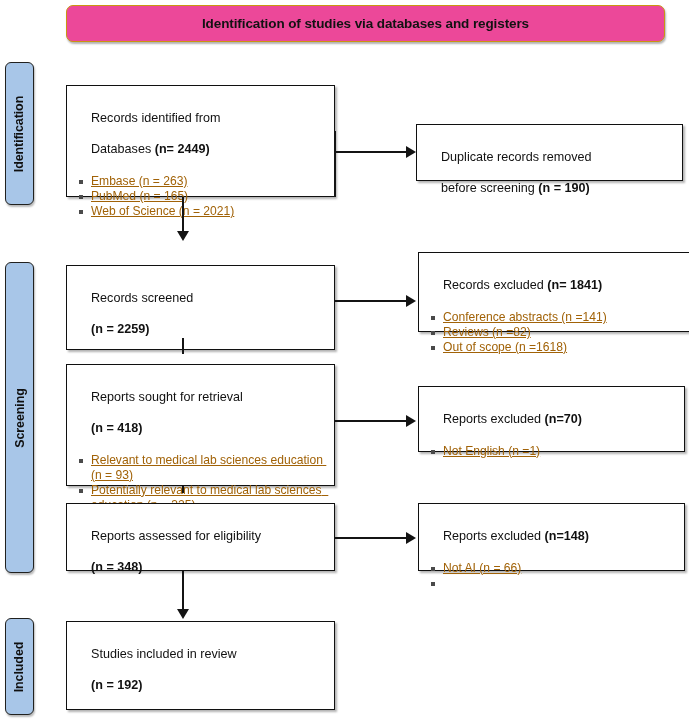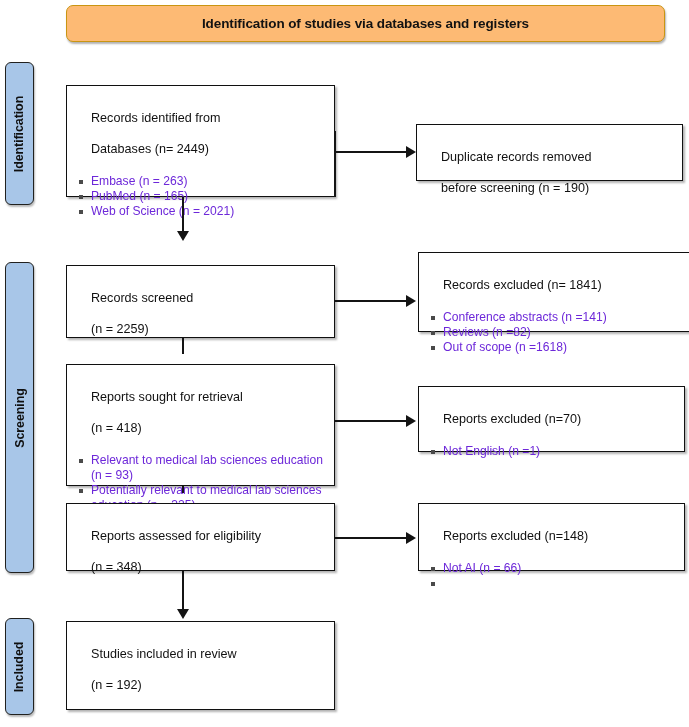--- a/index.html
+++ b/index.html
@@ -16,21 +16,21 @@
     overflow: hidden;
   }
 
   
   #header-banner {
     position: absolute;
     left: 66px;
     top: 5px;
     width: 597px;
     height: 35px;
-    background: #fdba74;
+    background: #ec4899;
     border: 1px solid #C99512;
     border-radius: 7px;
     box-shadow: 1px 2px 2px rgba(0,0,0,0.30);
     display: flex;
     align-items: center;
     justify-content: center;
   }
   #header-banner .banner-text {
     font-size: 13.5px;
     font-weight: bold;
@@ -74,47 +74,48 @@
     box-sizing: border-box;
     box-shadow: 1.5px 2px 2px rgba(0,0,0,0.30);
     padding: 9px 8px 6px 10px;
   }
   .box-title {
     font-size: 12.6px;
     line-height: 15.5px;
     color: #111111;
     white-space: pre-wrap;
   }
-  .box-title b { font-weight: normal; }
+  .box-title b { font-weight: bold; }
 
   ul.box-list {
     list-style: none;
     margin: 1px 0 0 0;
     padding: 0;
   }
   ul.box-list li {
     position: relative;
     padding-left: 14px;
     font-size: 12.1px;
     line-height: 15.2px;
-    color: #6d28d9;
+    color: #a16207;
     white-space: pre-wrap;
+    text-decoration: underline;
   }
   ul.box-list li .bullet-square {
     position: absolute;
     left: 2px;
     top: 6px;
     width: 4px;
     height: 4px;
     background: #4a4a4a;
   }
 
   
   #box-identified      { left: 66px; top: 85px;  width: 269px; height: 112px; }
-  #box-screened        { left: 66px; top: 265px; width: 269px; height: 73px;  }
+  #box-screened        { left: 66px; top: 265px; width: 269px; height: 85px;  }
   #box-sought          { left: 66px; top: 364px; width: 269px; height: 122px; }
   #box-assessed        { left: 66px; top: 503px; width: 269px; height: 68px;  }
   #box-included-final  { left: 66px; top: 621px; width: 269px; height: 89px;  }
 
   
   #box-duplicates      { left: 416px; top: 124px; width: 267px; height: 57px; }
   #box-records-excl    { left: 418px; top: 252px; width: 281px; height: 80px; }
   #box-reports-excl-70 { left: 418px; top: 386px; width: 267px; height: 66px; }
   #box-reports-excl-148{ left: 418px; top: 503px; width: 267px; height: 68px; }
 

